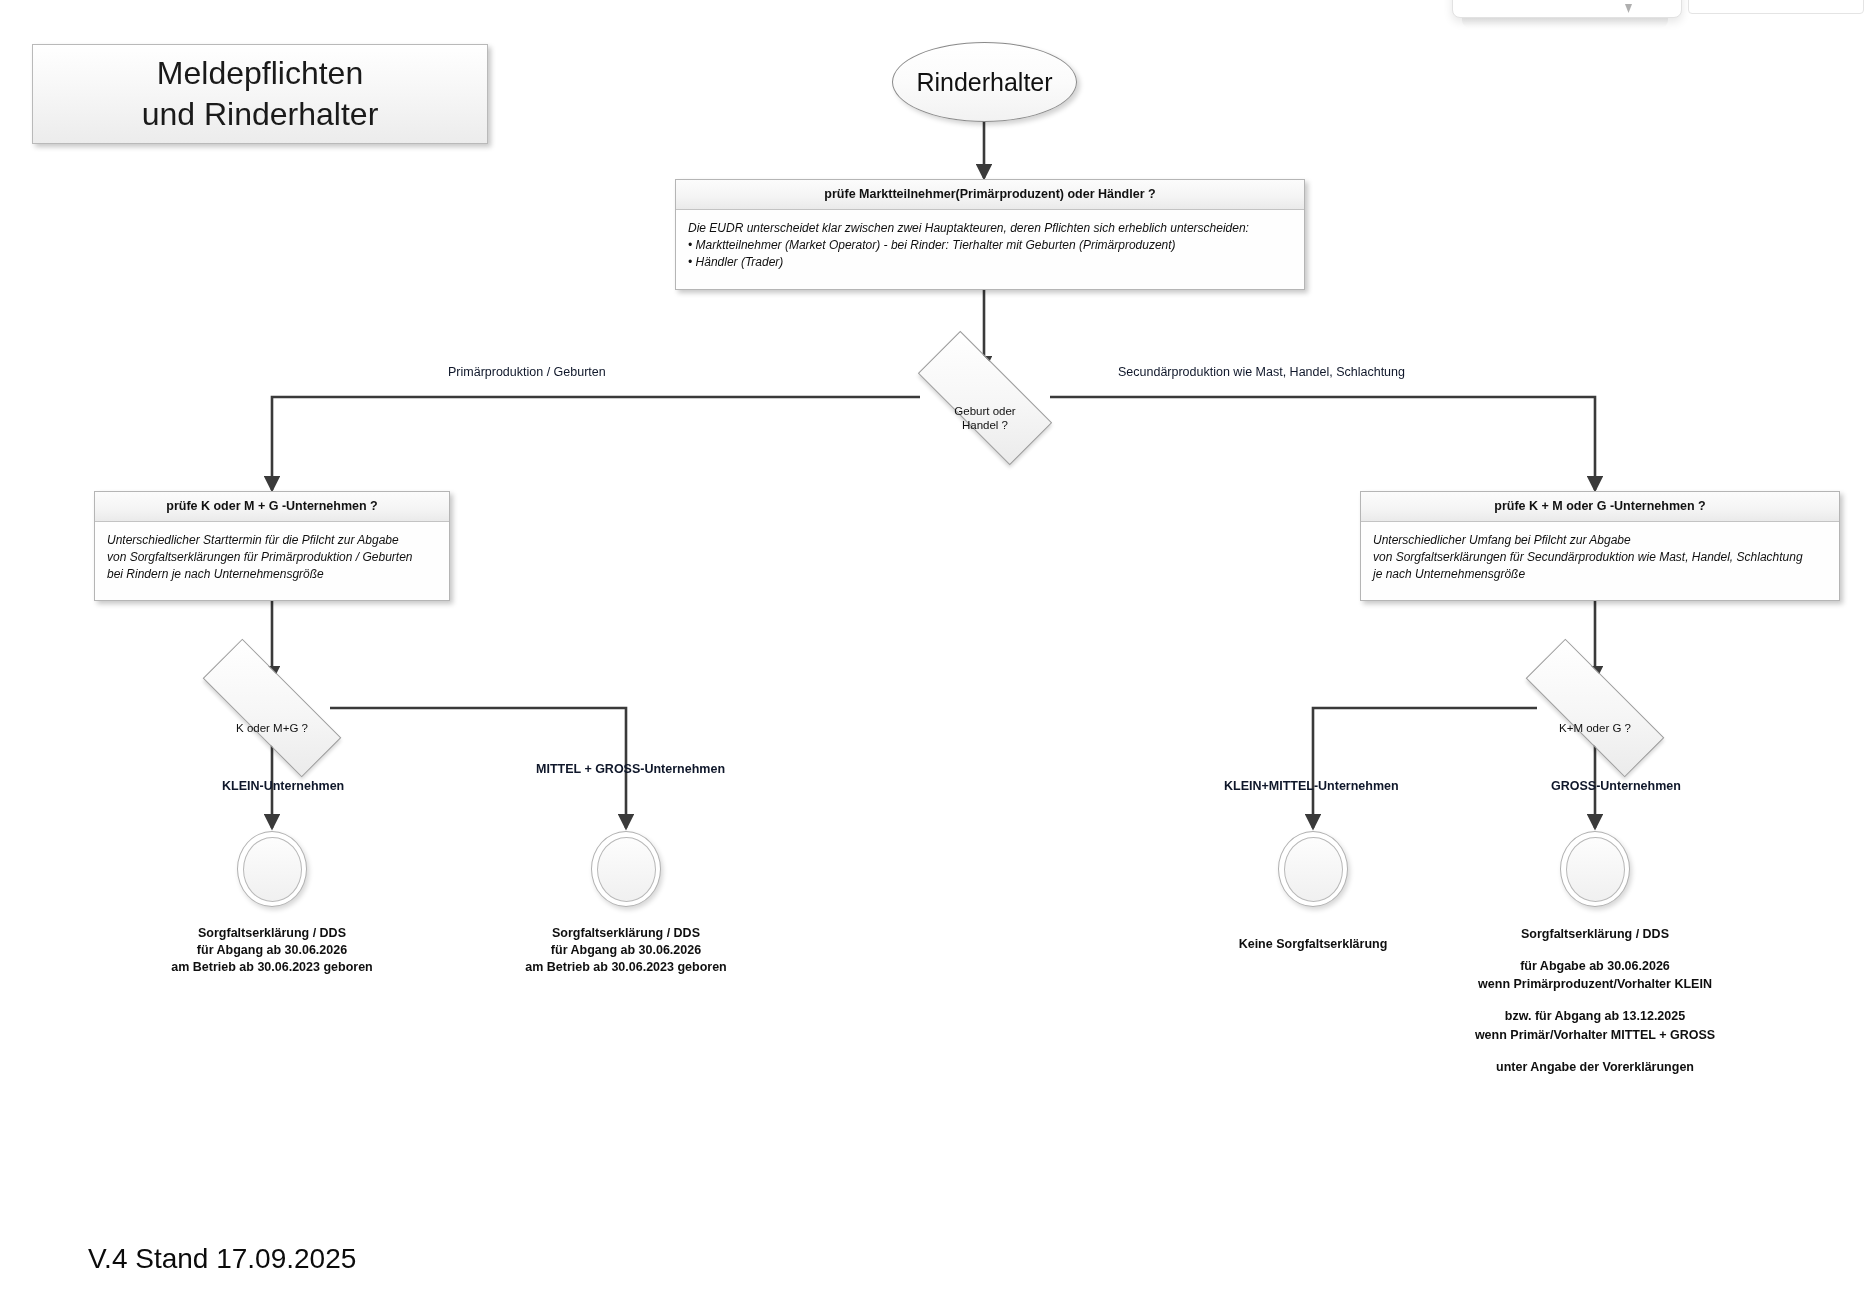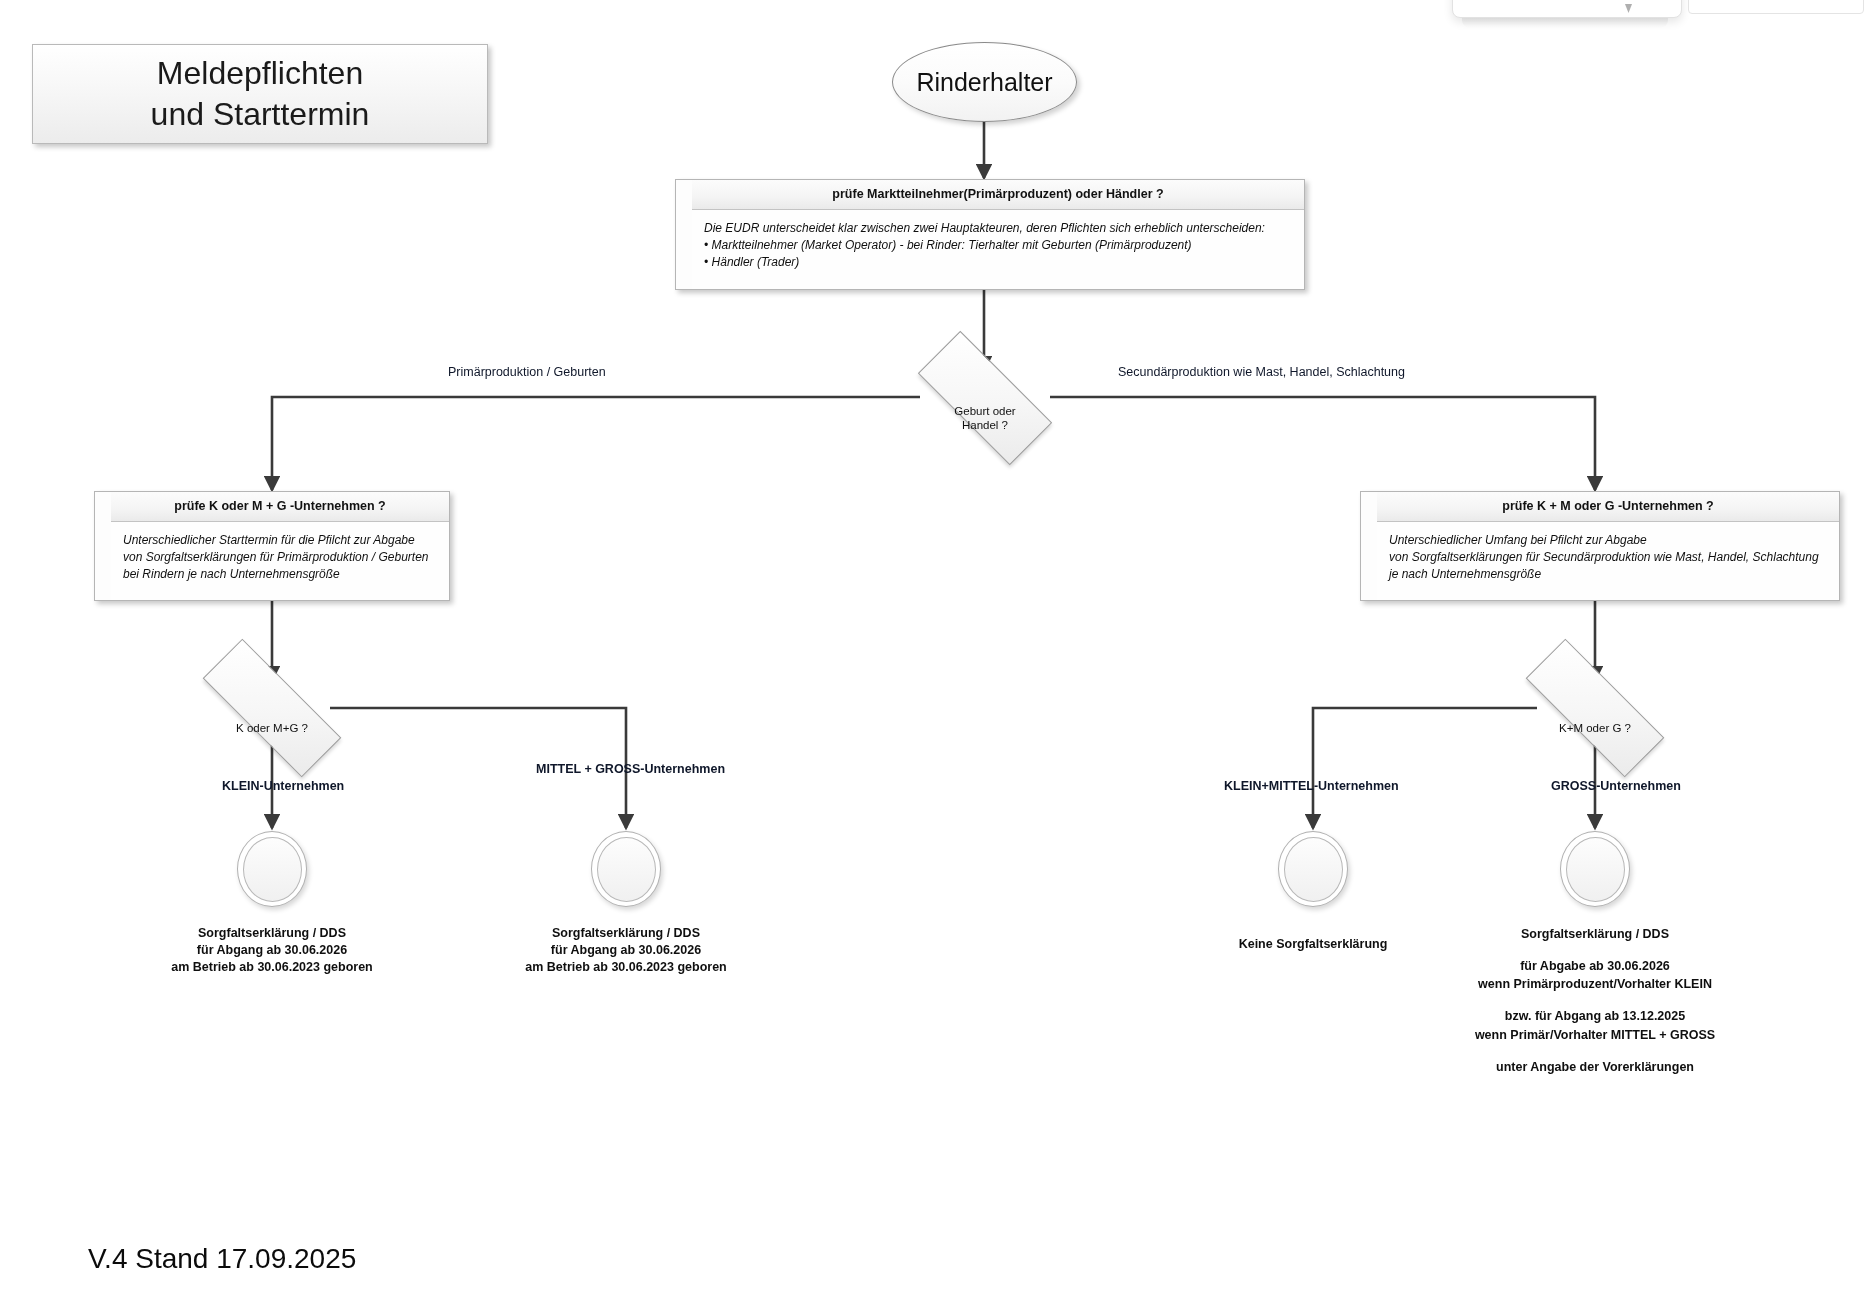--- a/index.html
+++ b/index.html
@@ -54,21 +54,21 @@
     font-size: 25px; color: #111111;
     white-space: nowrap;
   }
 
   
   .proc-box {
     position: absolute;
     background: #fdfdfd;
     border: 1px solid #b5b5b5;
     box-shadow: 3px 3px 5px rgba(0,0,0,0.22);
-    display: flex; flex-direction: column; padding-left: 16px;
+    display: flex; flex-direction: column;
   }
   .proc-head {
     background: linear-gradient(to bottom, #fcfcfc 0%, #f4f4f4 60%, #eaeaea 100%);
     border-bottom: 1px solid #c3c3c3;
     text-align: center;
     font-weight: bold;
     font-size: 12.5px;
     color: #111111;
     padding: 8px 6px 7px 6px;
     line-height: 1.1;
@@ -225,21 +225,21 @@
       <path d="M 330 708 L 626 708 L 626 828"></path>
 
       <path d="M 1537 708 L 1313 708 L 1313 828"></path>
 
       <path d="M 1595 736 L 1595 828"></path>
     </g>
   </svg>
 
   <div class="title-card">
     <div class="line">Meldepflichten</div>
-    <div class="line">und Starttermin</div>
+    <div class="line">und Rinderhalter</div>
   </div>
 
   <div class="ellipse-node" style="left:892px; top:42px;">
     <span>Rinderhalter</span>
   </div>
 
   <div class="proc-box" style="left:675px; top:179px; width:630px; height:111px;">
     <div class="proc-head">prüfe Marktteilnehmer(Primärproduzent) oder Händler ?</div>
     <div class="proc-body">
       <div class="bline">Die EUDR unterscheidet klar zwischen zwei Hauptakteuren, deren Pflichten sich erheblich unterscheiden:</div>

